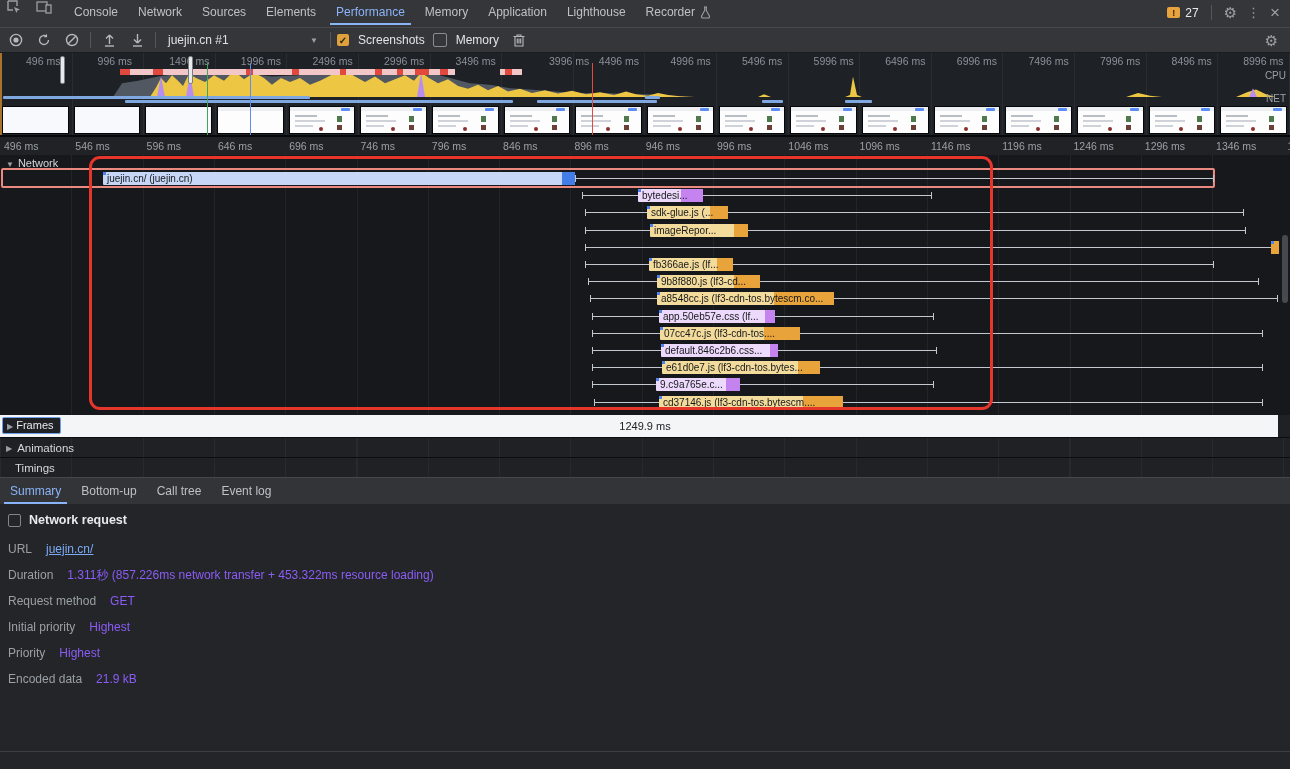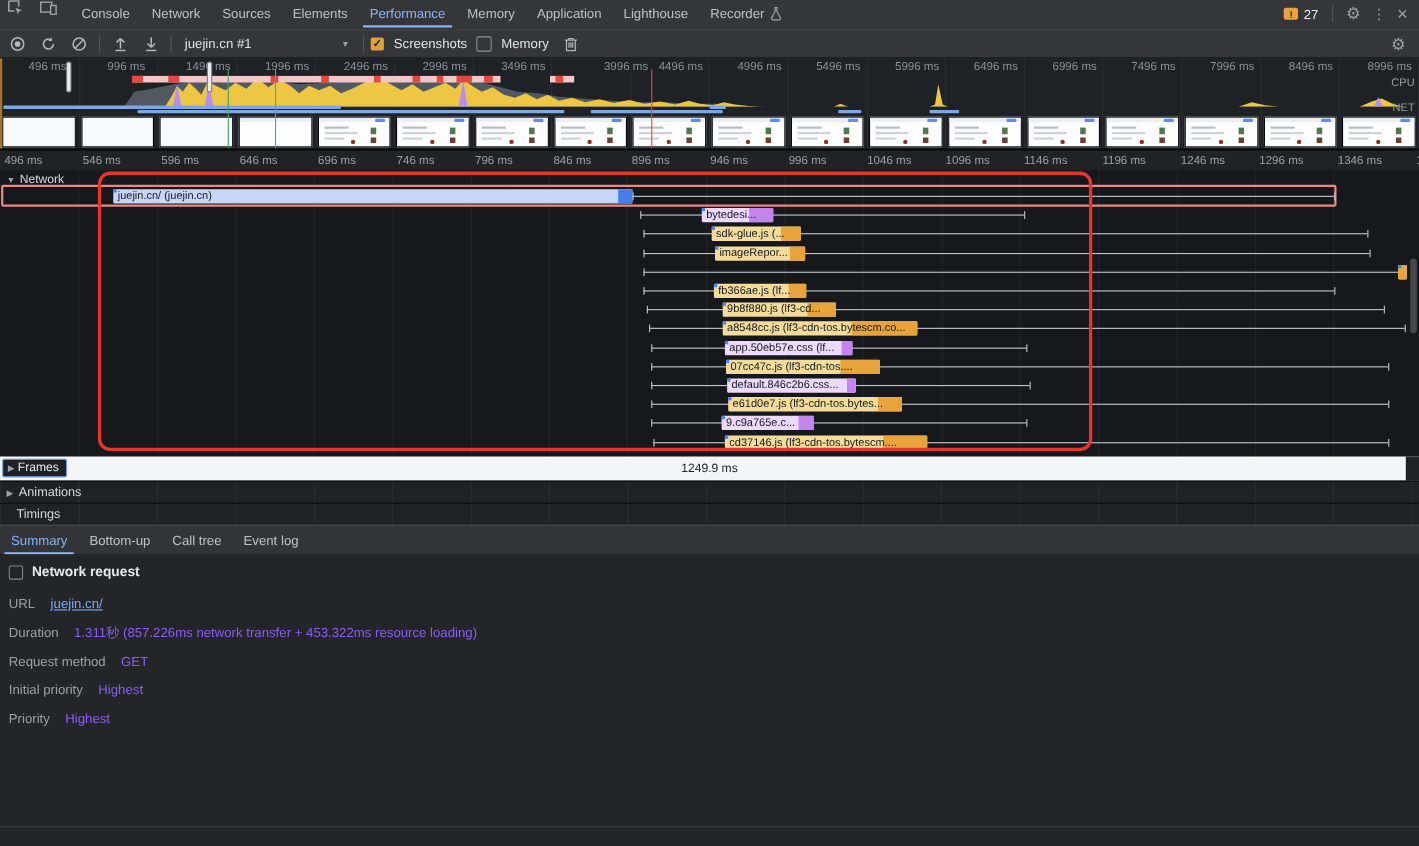--- a/index.html
+++ b/index.html
@@ -469,21 +469,21 @@
       <div class="wtick" style="left: 582px; top: 37.2px;"></div>
       <div class="wtick" style="left: 931px; top: 37.2px;"></div>
       <div class="chip" style="left: 638px; top: 34.2px; width: 65px; background: rgb(236, 217, 251);"><div class="tail" style="width: 22px; background: rgb(197, 131, 240);"></div><div class="dot"></div><span style="position: relative;">bytedesi...</span></div>
       <div class="wline" style="left: 585px; top: 57.4px; width: 658px;"></div>
       <div class="wtick" style="left: 585px; top: 54.4px;"></div>
       <div class="wtick" style="left: 1243px; top: 54.4px;"></div>
       <div class="chip" style="left: 647px; top: 51.4px; width: 81px; background: rgb(243, 220, 155);"><div class="tail" style="width: 18px; background: rgb(232, 163, 59);"></div><div class="dot"></div><span style="position: relative;">sdk-glue.js (...</span></div>
       <div class="wline" style="left: 585px; top: 74.6px; width: 660px;"></div>
       <div class="wtick" style="left: 585px; top: 71.6px;"></div>
       <div class="wtick" style="left: 1245px; top: 71.6px;"></div>
-      <div class="chip" style="left: 650px; top: 68.6px; width: 82px; background: rgb(243, 220, 155);"><div class="tail" style="width: 14px; background: rgb(232, 163, 59);"></div><div class="dot"></div><span style="position: relative;">imageRepor...</span></div>
+      <div class="chip" style="left: 650px; top: 68.6px; width: 98px; background: rgb(243, 220, 155);"><div class="tail" style="width: 14px; background: rgb(232, 163, 59);"></div><div class="dot"></div><span style="position: relative;">imageRepor...</span></div>
       <div class="wline" style="left: 585px; top: 91.8px; width: 686px;"></div>
       <div class="wtick" style="left: 585px; top: 88.8px;"></div>
       <div class="wtick" style="left: 1271px; top: 88.8px;"></div>
       <div class="chip" style="left: 1271px; top: 85.8px; width: 8px; background: rgb(243, 220, 155);"><div class="tail" style="width: 8px; background: rgb(232, 163, 59);"></div><div class="dot"></div><span style="position: relative;"></span></div>
       <div class="wline" style="left: 585px; top: 109px; width: 628px;"></div>
       <div class="wtick" style="left: 585px; top: 106px;"></div>
       <div class="wtick" style="left: 1213px; top: 106px;"></div>
       <div class="chip" style="left: 649px; top: 103px; width: 84px; background: rgb(243, 220, 155);"><div class="tail" style="width: 16px; background: rgb(232, 163, 59);"></div><div class="dot"></div><span style="position: relative;">fb366ae.js (lf...</span></div>
       <div class="wline" style="left: 588px; top: 126.2px; width: 670px;"></div>
       <div class="wtick" style="left: 588px; top: 123.2px;"></div>
@@ -546,15 +546,16 @@
   <div id="summary-title">
     <span class="box"></span>
     <span class="t">Network request</span>
   </div>
   <div id="sum-rows">
       <div class="sumrow"><span class="lab">URL</span><a class="val link">juejin.cn/</a></div>
       <div class="sumrow"><span class="lab">Duration</span><span class="val">1.311秒 (857.226ms network transfer + 453.322ms resource loading)</span></div>
       <div class="sumrow"><span class="lab">Request method</span><span class="val">GET</span></div>
       <div class="sumrow"><span class="lab">Initial priority</span><span class="val">Highest</span></div>
       <div class="sumrow"><span class="lab">Priority</span><span class="val">Highest</span></div>
+      <div class="sumrow"><span class="lab">Encoded data</span><span class="val">21.9 kB</span></div>
     </div>
   <div id="sum-divider"></div>
 </div>
 
 </body></html>

